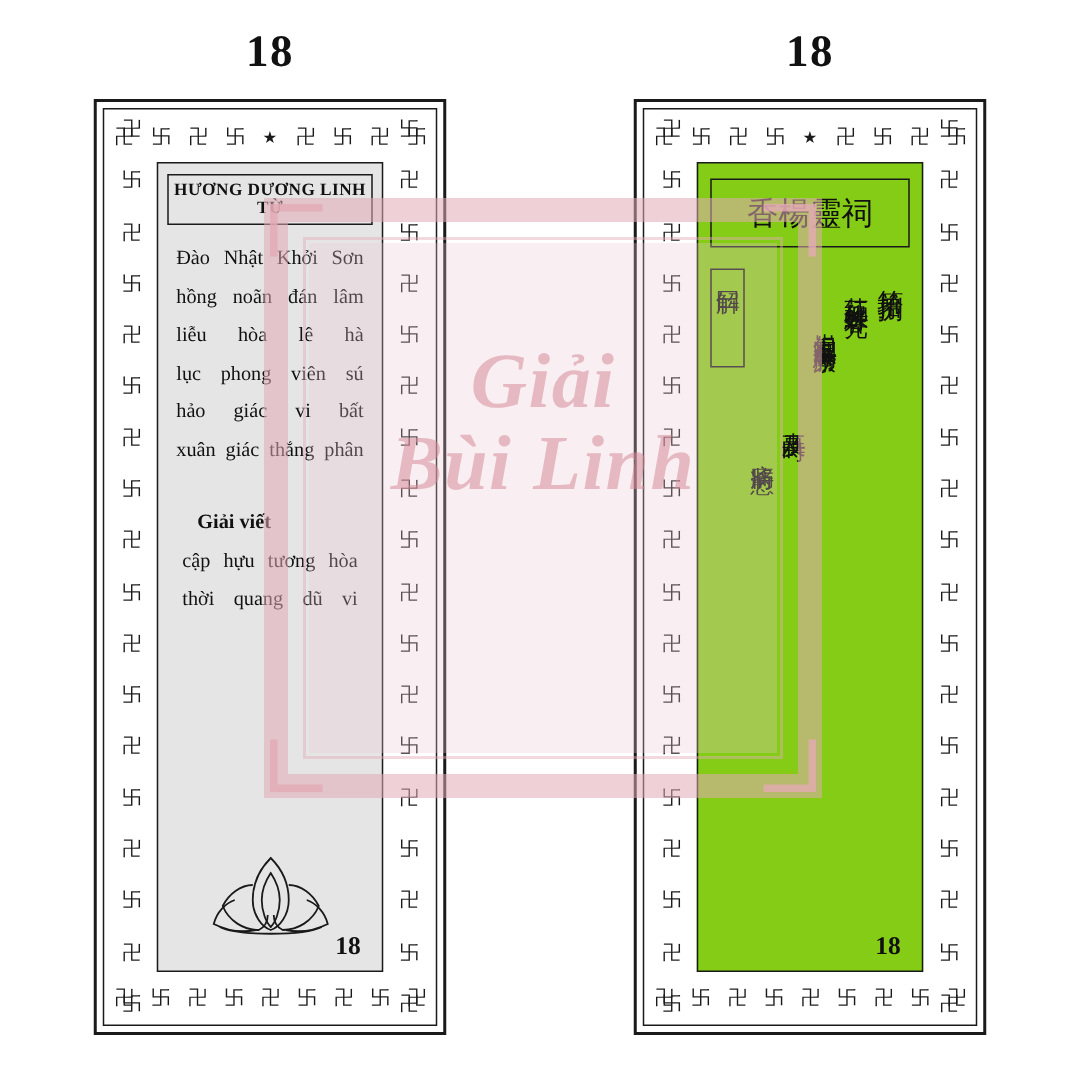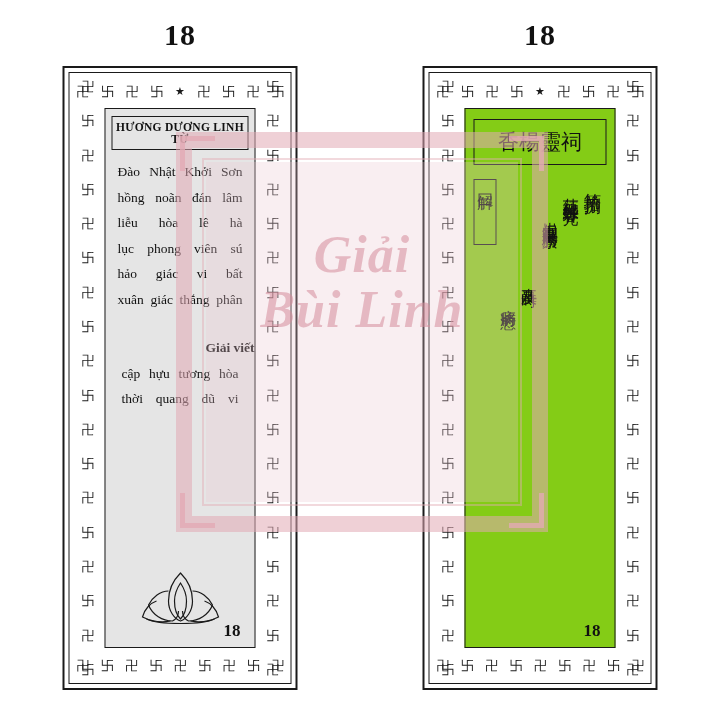--- a/index.html
+++ b/index.html
@@ -152,21 +152,20 @@
     justify-content: center;
     letter-spacing: 0.2px;
   }
   .verse-line span { white-space: nowrap; }
 
   .giai-label {
     margin: 32px 0 10px 26px;
     font-size: 13.5px;
     font-weight: bold;
     color: #111;
-    text-align: right;
   }
   .giai-line {
     display: flex;
     justify-content: space-between;
     font-size: 13.5px;
     color: #111;
     margin-bottom: 9.5px;
     padding: 0 16px 0 16px;
   }
 

